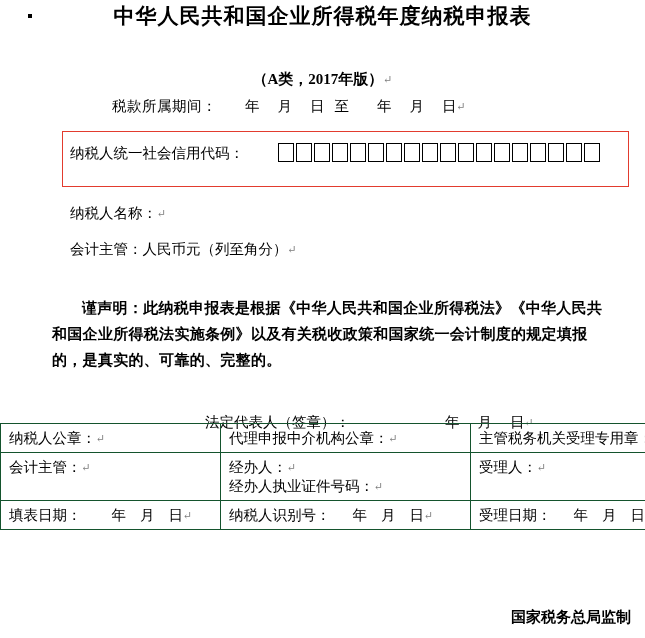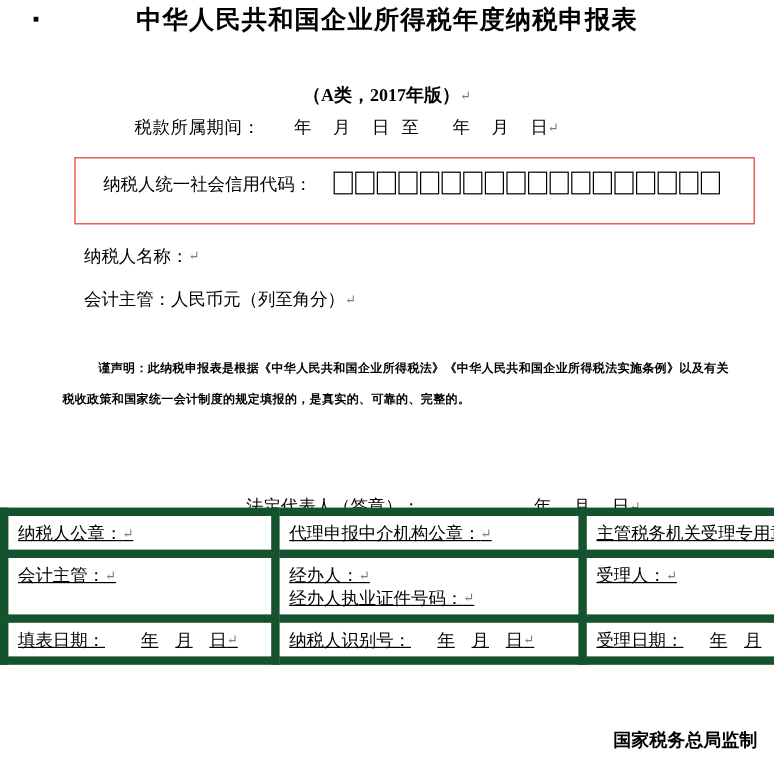--- a/index.html
+++ b/index.html
@@ -77,21 +77,21 @@
     position: absolute;
     left: 62px;
     top: 131px;
     width: 567px;
     height: 56px;
     border: 1.5px solid #e23b2e;
     box-sizing: border-box;
   }
   .code-label {
     position: absolute;
-    left: 86px;
+    left: 70px;
     top: 144px;
     font-size: 14.5px;
     white-space: nowrap;
   }
   .code-sublabel {
     position: absolute;
     left: 92px;
     top: 166px;
     font-size: 14.5px;
     white-space: nowrap;
@@ -124,21 +124,21 @@
     top: 240px;
     font-size: 14.5px;
   }
 
   
   .declaration {
     position: absolute;
     left: 52px;
     top: 295px;
     width: 560px;
-    font-size: 10px;
+    font-size: 15px;
     font-weight: bold;
     line-height: 26px;
     text-indent: 30px;
     letter-spacing: 0.3px;
   }
 
   
   .legal-rep {
     position: absolute;
     left: 205px;
@@ -154,25 +154,24 @@
   .tbl {
     position: absolute;
     left: 0;
     top: 423px;
     width: 645px;
     border-collapse: collapse;
     table-layout: fixed;
     font-size: 14.5px;
   }
   .tbl td {
-    border: 7px solid #14532d;
+    border: 1px solid #14532d;
     vertical-align: top;
     padding: 5px 6px 4px 8px;
     height: 18px;
-    text-decoration: underline;
   }
   .tbl .col1 { width: 205px; }
   .tbl .col2 { width: 235px; }
   .tbl .col3 { width: 203px; }
   .tall { height: 82px; }
   .nowrap { white-space: nowrap; }
   .date-row td { height: 18px; }
   .sp-d1 { display: inline-block; width: 30px; }
   .sp-d2 { display: inline-block; width: 22px; }
   .sp-d3 { display: inline-block; width: 14px; }

